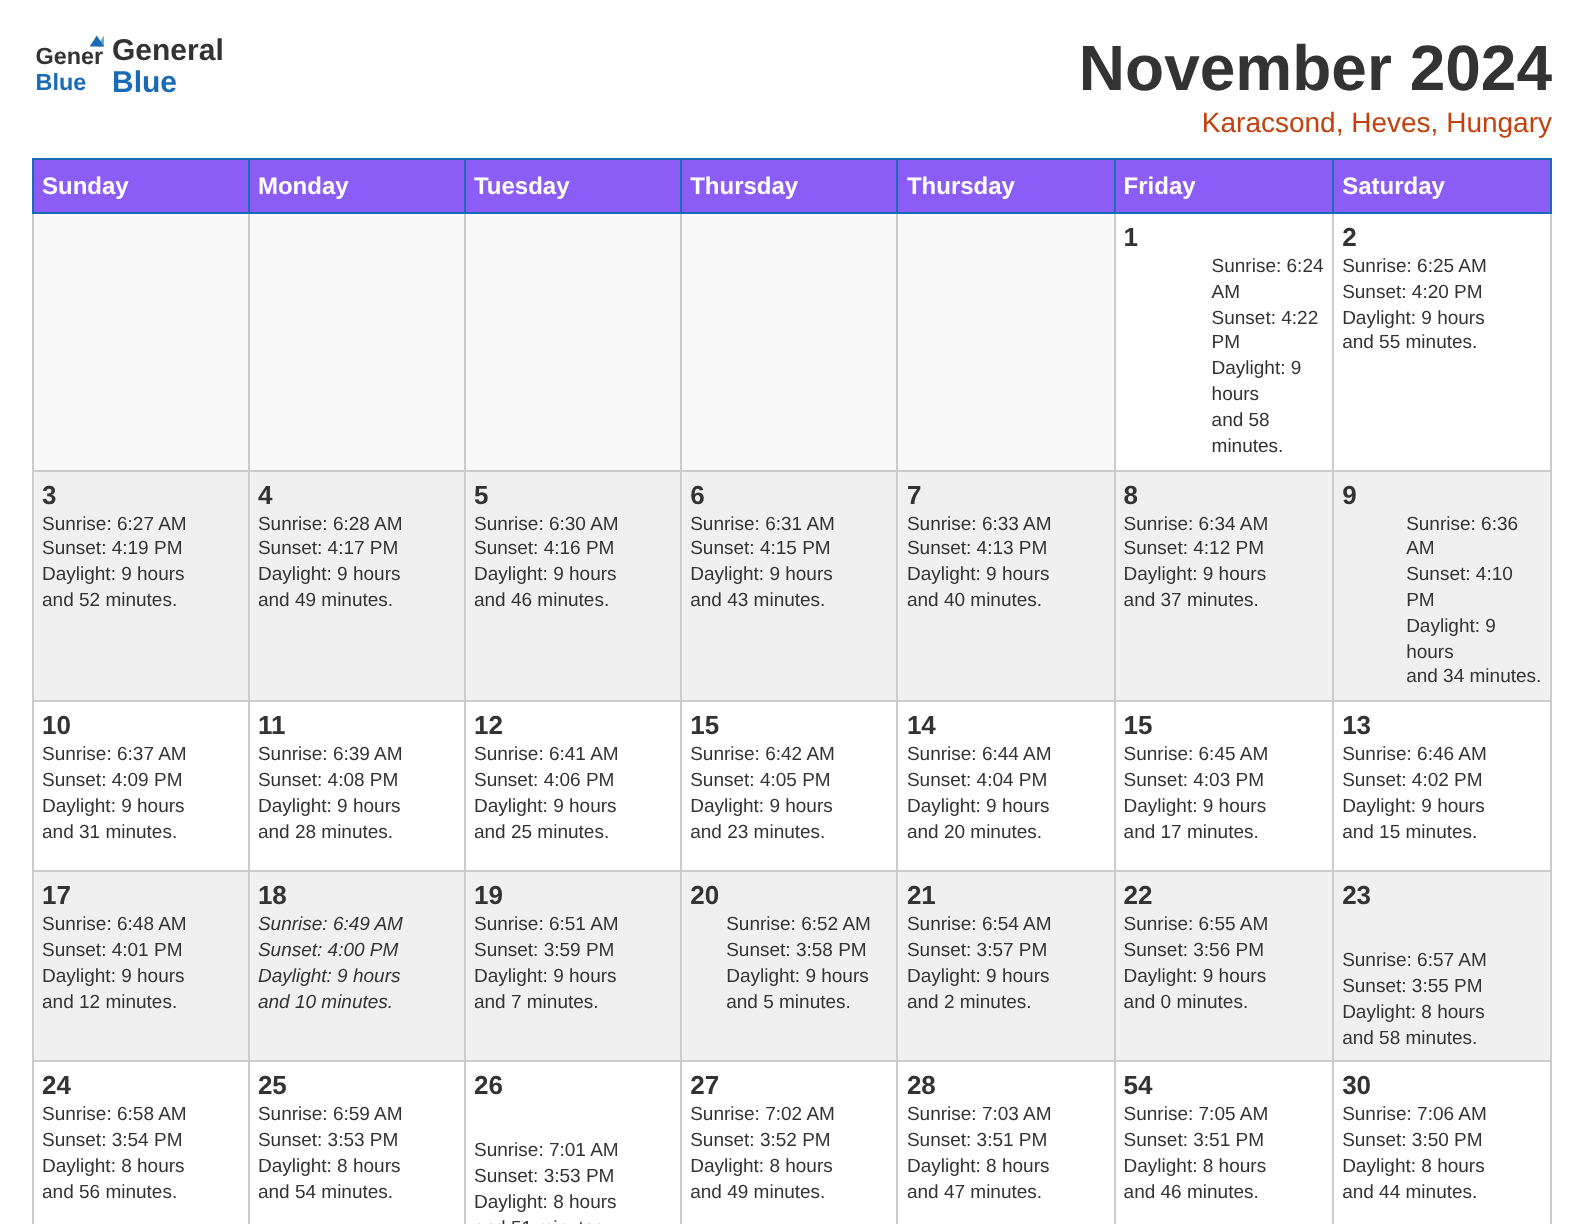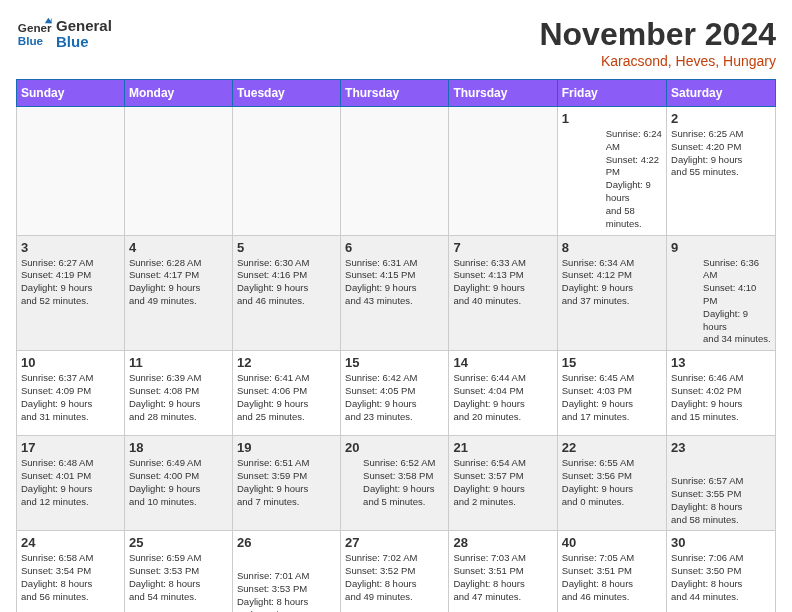--- a/index.html
+++ b/index.html
@@ -239,21 +239,21 @@
       <tr class="row-shaded">
         <td>
           <span class="day-number">17</span>
           <div class="day-info" style="white-space: pre-line;">Sunrise: 6:48 AM
 Sunset: 4:01 PM
 Daylight: 9 hours
 and 12 minutes.</div>
         </td>
         <td>
           <span class="day-number">18</span>
-          <div class="day-info" style="white-space: pre-line;">Sunrise: 6:49 AM
+          <div class="day-info" style="white-space: pre-line; font-style: italic;">Sunrise: 6:49 AM
 Sunset: 4:00 PM
 Daylight: 9 hours
 and 10 minutes.</div>
         </td>
         <td>
           <span class="day-number">19</span>
           <div class="day-info" style="white-space: pre-line;">Sunrise: 6:51 AM
 Sunset: 3:59 PM
 Daylight: 9 hours
 and 7 minutes.</div>
@@ -317,21 +317,21 @@
 and 49 minutes.</div>
         </td>
         <td>
           <span class="day-number">28</span>
           <div class="day-info" style="white-space: pre-line;">Sunrise: 7:03 AM
 Sunset: 3:51 PM
 Daylight: 8 hours
 and 47 minutes.</div>
         </td>
         <td>
-          <span class="day-number">40</span>
+          <span class="day-number">54</span>
           <div class="day-info" style="white-space: pre-line;">Sunrise: 7:05 AM
 Sunset: 3:51 PM
 Daylight: 8 hours
 and 46 minutes.</div>
         </td>
         <td>
           <span class="day-number">30</span>
           <div class="day-info" style="white-space: pre-line;">Sunrise: 7:06 AM
 Sunset: 3:50 PM
 Daylight: 8 hours

